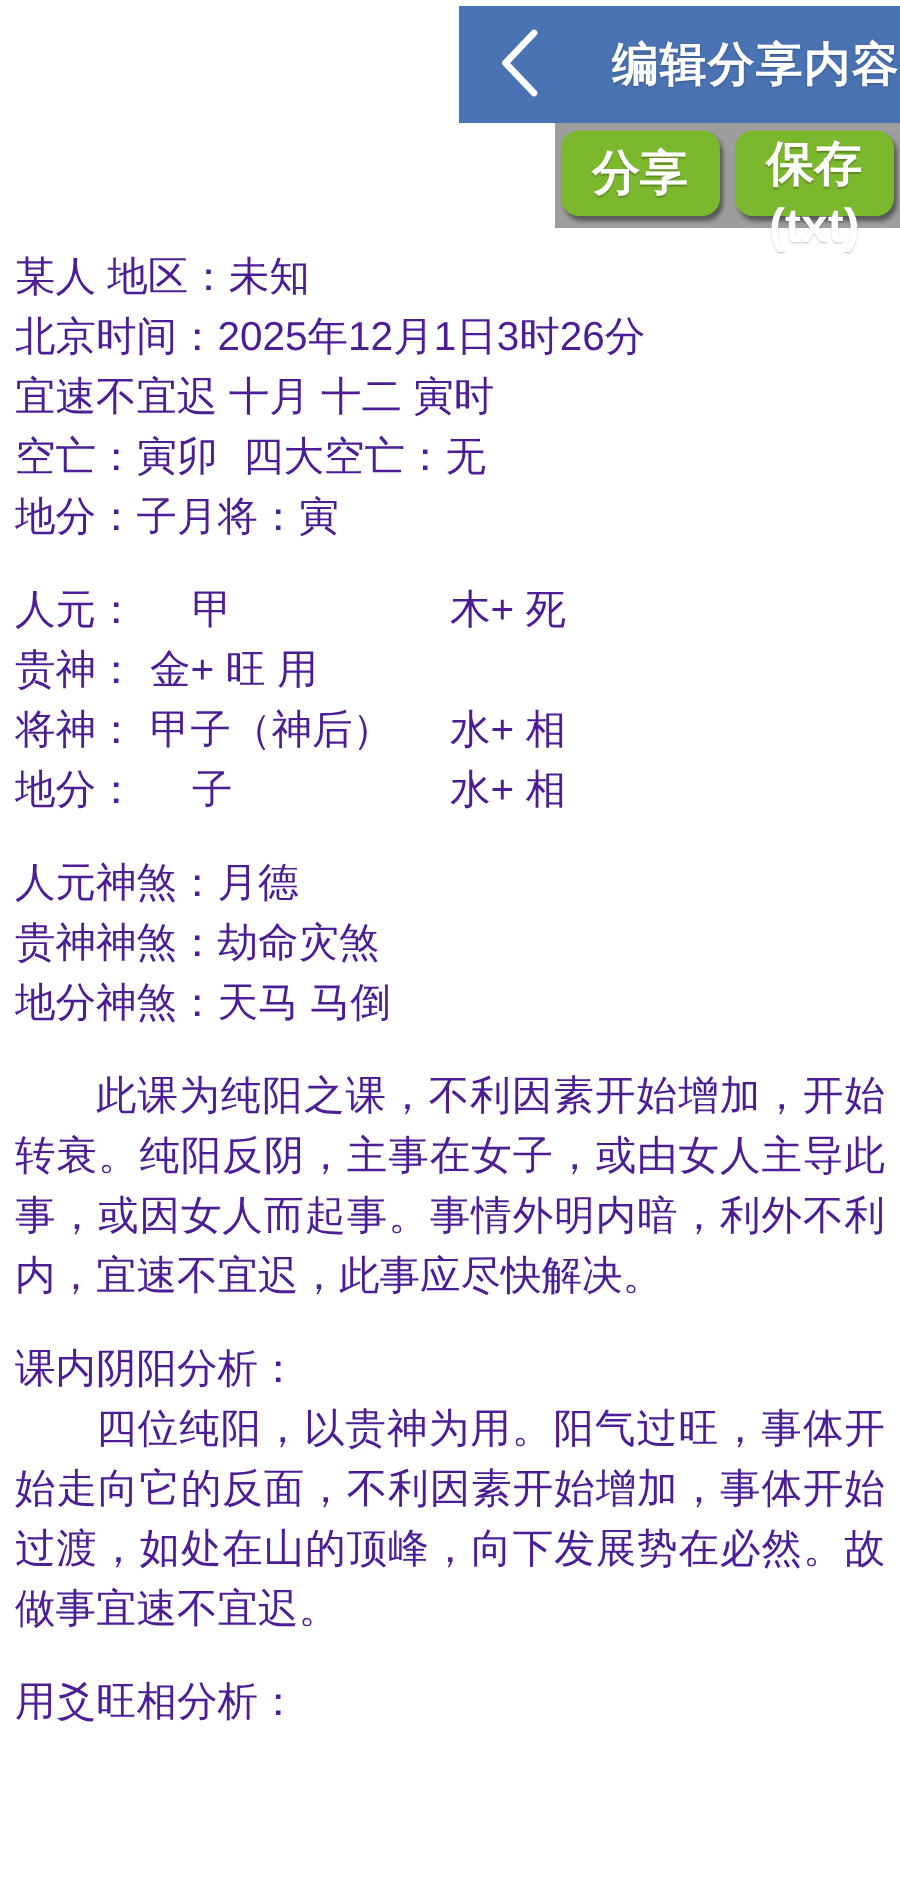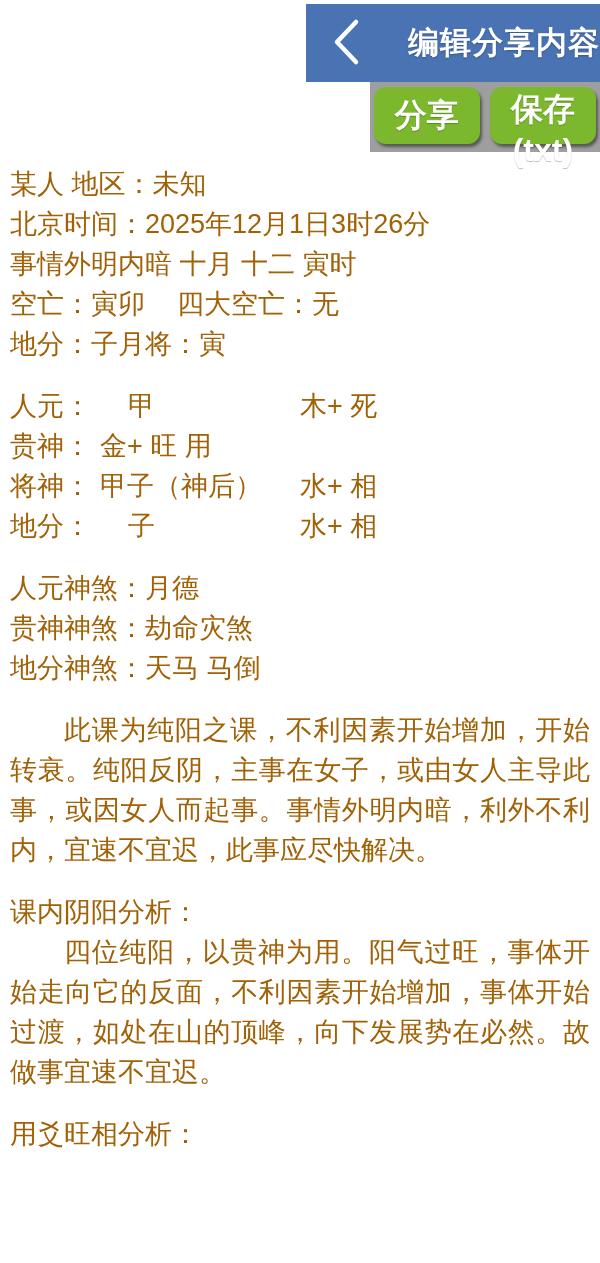--- a/index.html
+++ b/index.html
@@ -38,29 +38,29 @@
     font-family:inherit;
     box-shadow:2px 3px 3px rgba(0,0,0,0.45);
     text-shadow:0 1px 1px rgba(0,0,0,0.25);
     cursor:pointer;
   }
 
   
   .content {
     flex:1 1 auto; overflow:hidden;
     padding:12px 10px 0 10px;
-    font-size:27px; line-height:40px; color:#a16207;
+    font-size:27px; line-height:40px; color:#4c1d95;
   }
   .line { white-space:nowrap; }
   .sep { height:22px; }
 
   .pillars { padding-left:25px; }
   .pillars span { display:inline-block; width:78px; }
 
-  .gap-sm { margin-left:32px; }
+  .gap-sm { margin-left:17px; }
   .gap-lg { }
 
   .pos-row { display:grid; grid-template-columns:90px 200px auto; }
   .pos-value.indented { padding-left:28px; }
 
   .para { margin:0; text-indent:2em; text-align:justify; }
 </style>
 </head>
 <body>
 
@@ -81,21 +81,21 @@
 
   <div class="toolbar">
     <button class="green-btn">分享</button>
     <button class="green-btn">保存(txt)</button>
   </div>
 
   <div class="content">
 
     <div class="line">某人 地区：未知</div>
     <div class="line">北京时间：2025年12月1日3时26分</div>
-    <div class="line">事情外明内暗 十月 十二 寅时</div>
+    <div class="line">宜速不宜迟 十月 十二 寅时</div>
 
 
     <div class="line">
       <span>空亡：</span><span>寅卯</span><span class="gap-sm">四大空亡：</span><span>无</span>
     </div>
 
     <div class="line">
       <span>地分：</span><span>子</span><span class="gap-lg">月将：</span><span>寅</span>
     </div>
 

